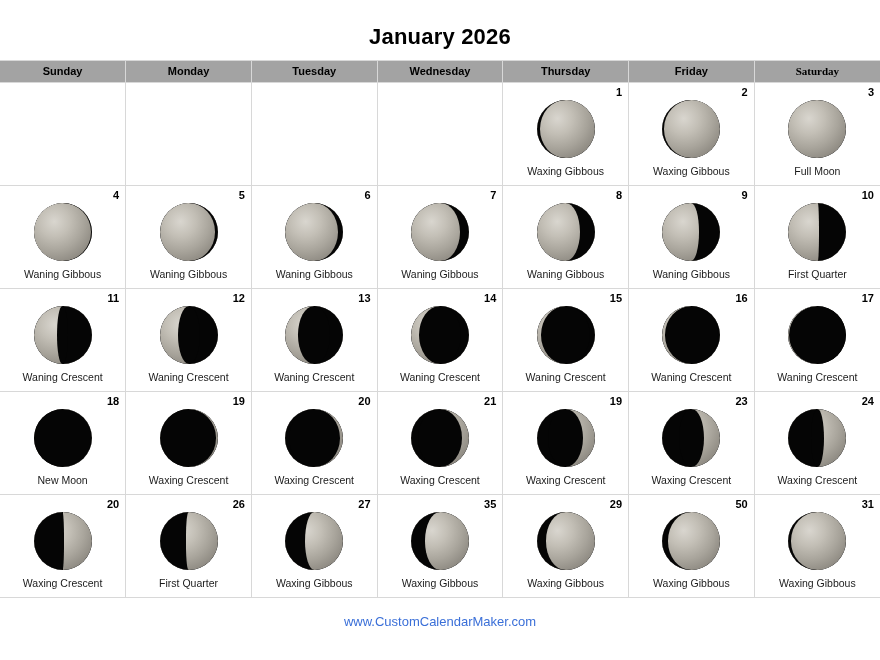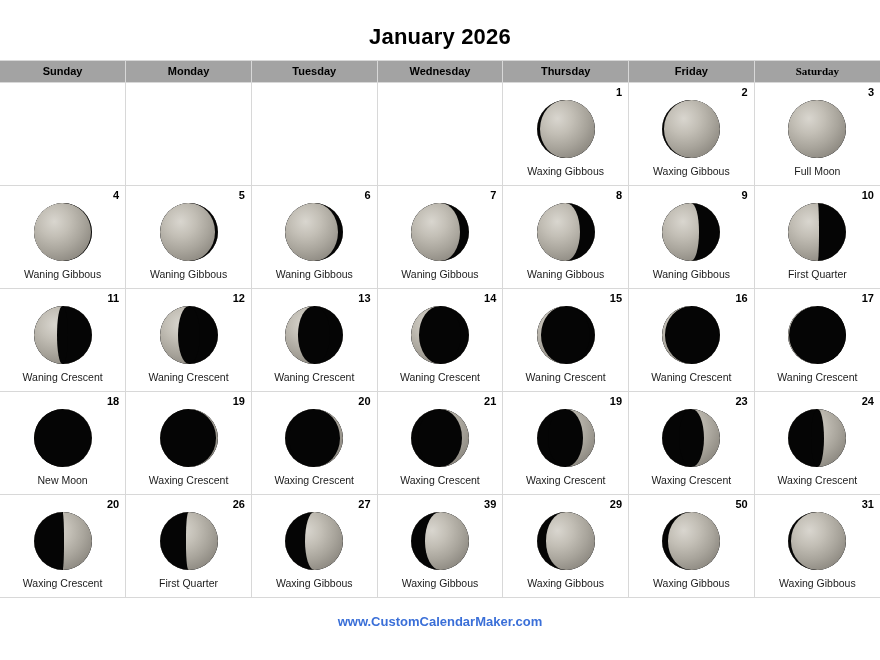--- a/index.html
+++ b/index.html
@@ -98,21 +98,21 @@
     font-size: 10.5px;
     padding-top: 6px;
     color: #1a1a1a;
   }
   .empty-cell .moon-wrap,
   .empty-cell .phase-label { visibility: hidden; }
   .footer {
     text-align: center;
     padding-top: 16px;
     font-size: 13px;
-    font-weight: bold;
+    font-weight: normal;
   }
   .footer a, .footer span.link {
     color: #3a6fd8;
     text-decoration: none;
   }
 </style>
 </head>
 <body>
 
 <div class="page">
@@ -510,21 +510,21 @@
                 <div class="moon-disc"></div>
                 <div class="moon-shade" style="width: 58px; height: 58px; left: 0px; top: 0px; background: transparent; border-radius: 50%; overflow: hidden;">
                   <div style="position: absolute; top: 0px; width: 29px; height: 58px; background: rgb(5, 5, 5); left: 0px;"></div>
                   <div style="position: absolute; top: 0px; height: 58px; width: 18.56px; border-radius: 50%; left: 19.72px; background: radial-gradient(circle at 36% 32%, rgb(217, 214, 207) 0%, rgb(195, 191, 182) 28%, rgb(168, 164, 155) 55%, rgb(142, 138, 130) 78%, rgb(111, 107, 100) 100%) -19.72px 0px / 58px 58px no-repeat;"></div>
                 </div>
               </div>
             </div>
             <div class="phase-label">Waxing Gibbous</div>
           </td>
           <td>
-            <div class="daynum">39</div>
+            <div class="daynum">35</div>
             <div class="moon-wrap">
               <div class="moon-img">
                 <div class="moon-disc"></div>
                 <div class="moon-shade" style="width: 58px; height: 58px; left: 0px; top: 0px; background: transparent; border-radius: 50%; overflow: hidden;">
                   <div style="position: absolute; top: 0px; width: 29px; height: 58px; background: rgb(5, 5, 5); left: 0px;"></div>
                   <div style="position: absolute; top: 0px; height: 58px; width: 30.16px; border-radius: 50%; left: 13.92px; background: radial-gradient(circle at 36% 32%, rgb(217, 214, 207) 0%, rgb(195, 191, 182) 28%, rgb(168, 164, 155) 55%, rgb(142, 138, 130) 78%, rgb(111, 107, 100) 100%) -13.92px 0px / 58px 58px no-repeat;"></div>
                 </div>
               </div>
             </div>
             <div class="phase-label">Waxing Gibbous</div>

